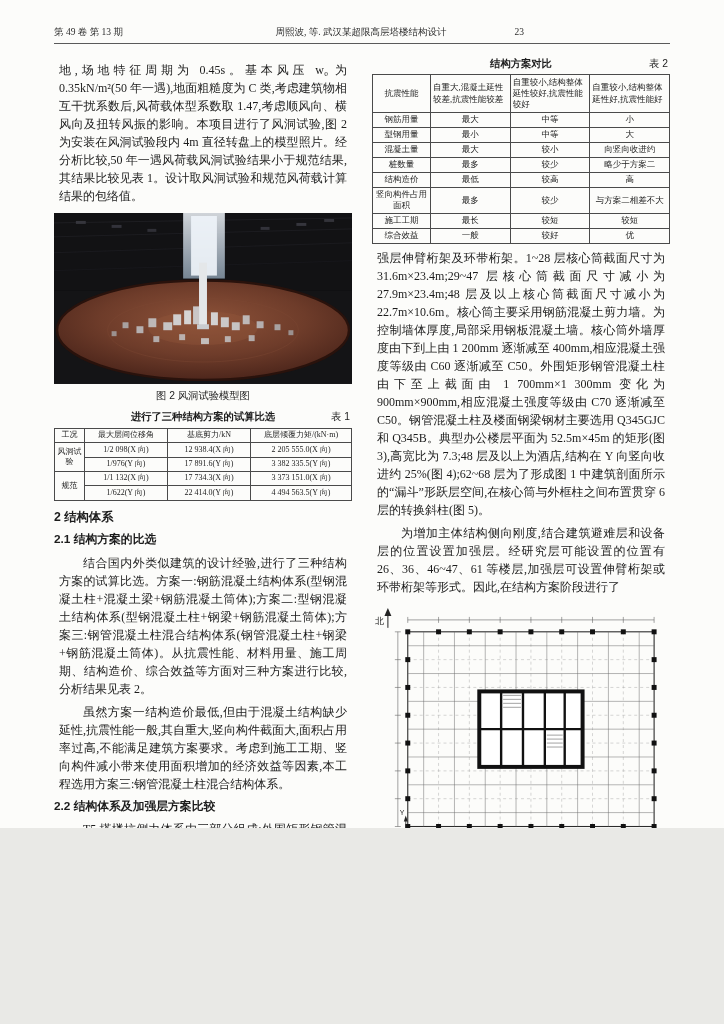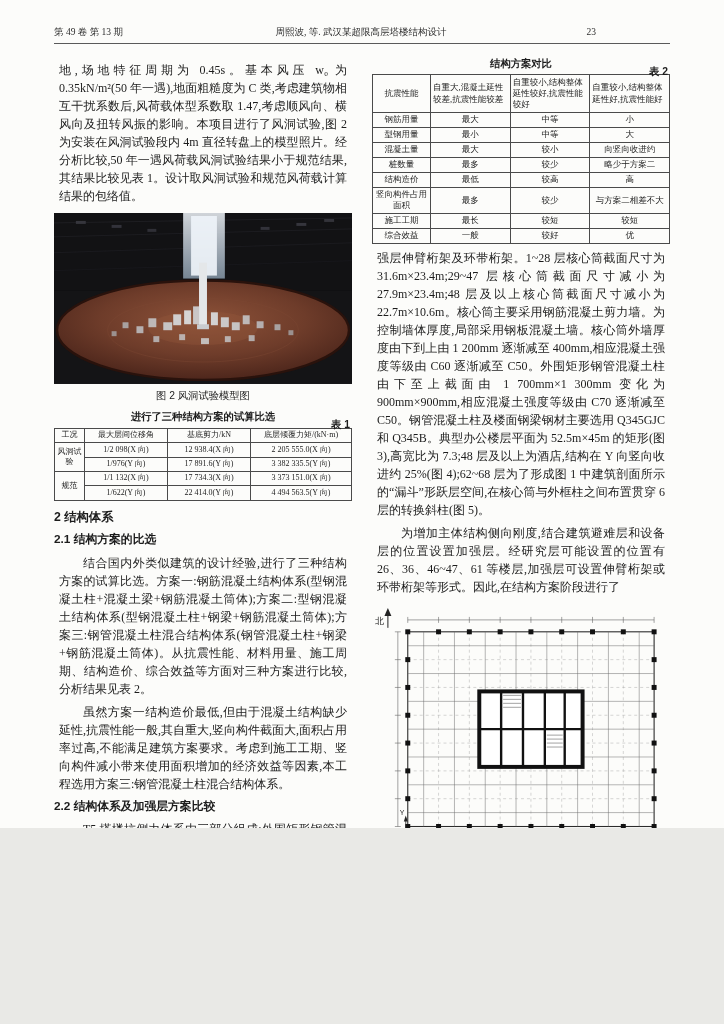--- a/index.html
+++ b/index.html
@@ -15,21 +15,21 @@
     overflow:hidden;
   }
   
   .hdr{
     display:flex;align-items:baseline;
     font-size:9.5px;color:#2e2e2e;
     padding-bottom:4px;border-bottom:1px solid #5a5a5a;
   }
   .hdr .l{flex:1;text-align:left;}
   .hdr .c{flex:2;text-align:center;}
-  .hdr .r{flex:1;text-align:center;padding-right:2px;}
+  .hdr .r{flex:1;text-align:left;padding-right:2px;}
   
   .columns{display:flex;gap:20px;margin-top:12px;}
   .col{flex:1;min-width:0;font-size:12px;line-height:1.5;text-align:justify;}
   .col p{margin:5px;text-indent:2em;}
   .col p.noindent{text-indent:0;}
   .heading{
     font-family:"Liberation Sans","DejaVu Sans",sans-serif;
     font-weight:bold;font-size:12.3px;text-indent:0;
     margin:7px 0 3px 0;text-align:left;
   }
@@ -45,21 +45,21 @@
     font-family:"Liberation Sans","DejaVu Sans",sans-serif;
     text-align:center;font-size:10.3px;margin:4px 0 6px 0;text-indent:0;
   }
   
   .tbl-title{
     position:relative;
     font-family:"Liberation Sans","DejaVu Sans",sans-serif;
     font-weight:bold;font-size:10.3px;
     text-align:center;margin:6px 0 3px 0;
   }
-  .tbl-title .tag{position:absolute;right:2px;top:8px;font-weight:bold;}
+  .tbl-title .tag{position:absolute;right:2px;top:0;font-weight:normal;}
   
   table{width:100%;border-collapse:collapse;table-layout:fixed;}
   .t1{font-size:8px;line-height:1.3;font-family:Liberation Serif, serif;}
   .t2{font-size:8.5px;line-height:1.3;}
   th,td{
     border:1px solid #4a4a4a;
     padding:1.5px 2px;
     text-align:center;vertical-align:middle;
     font-weight:normal;word-break:break-all;
   }

